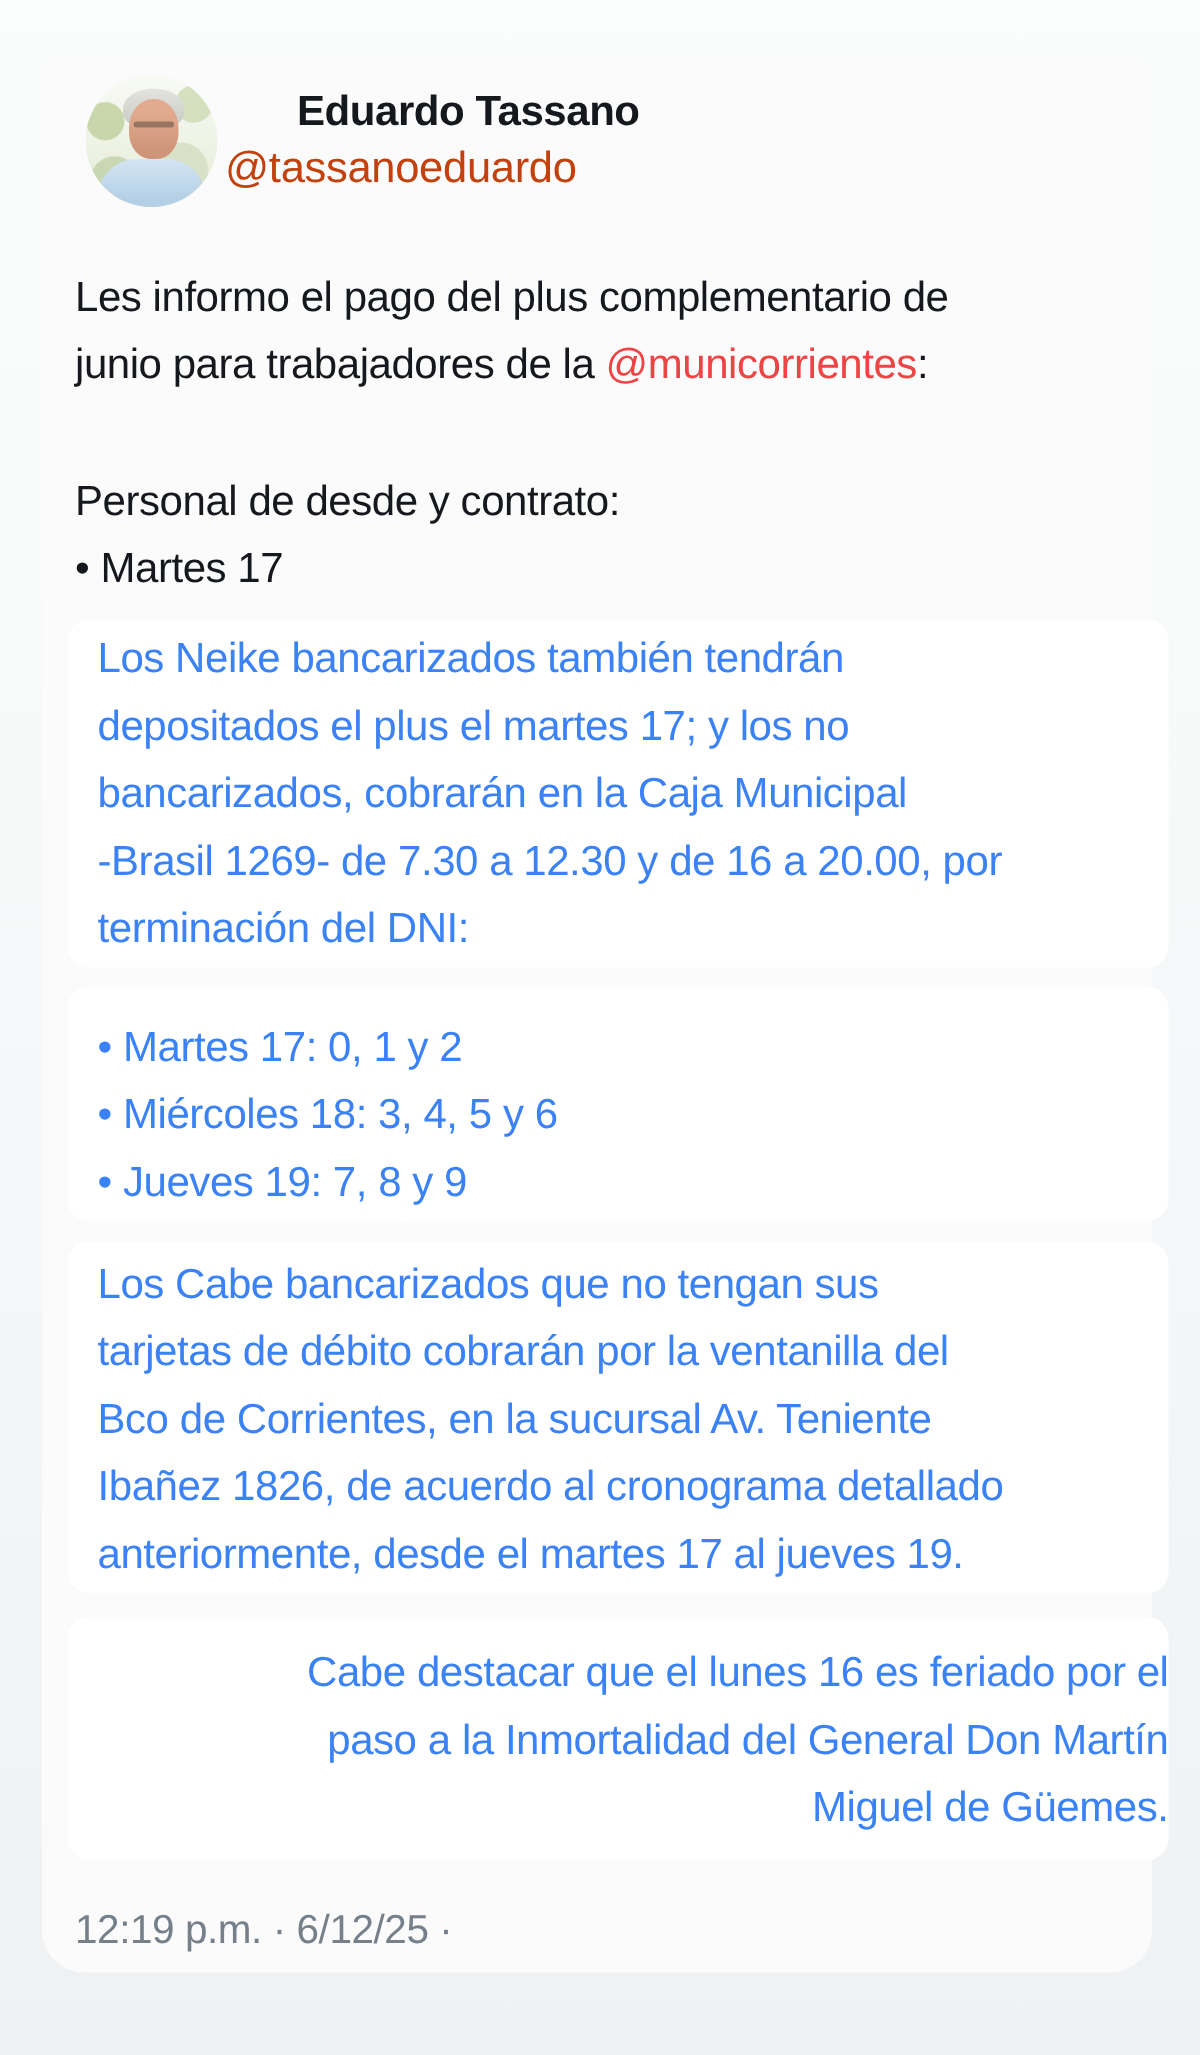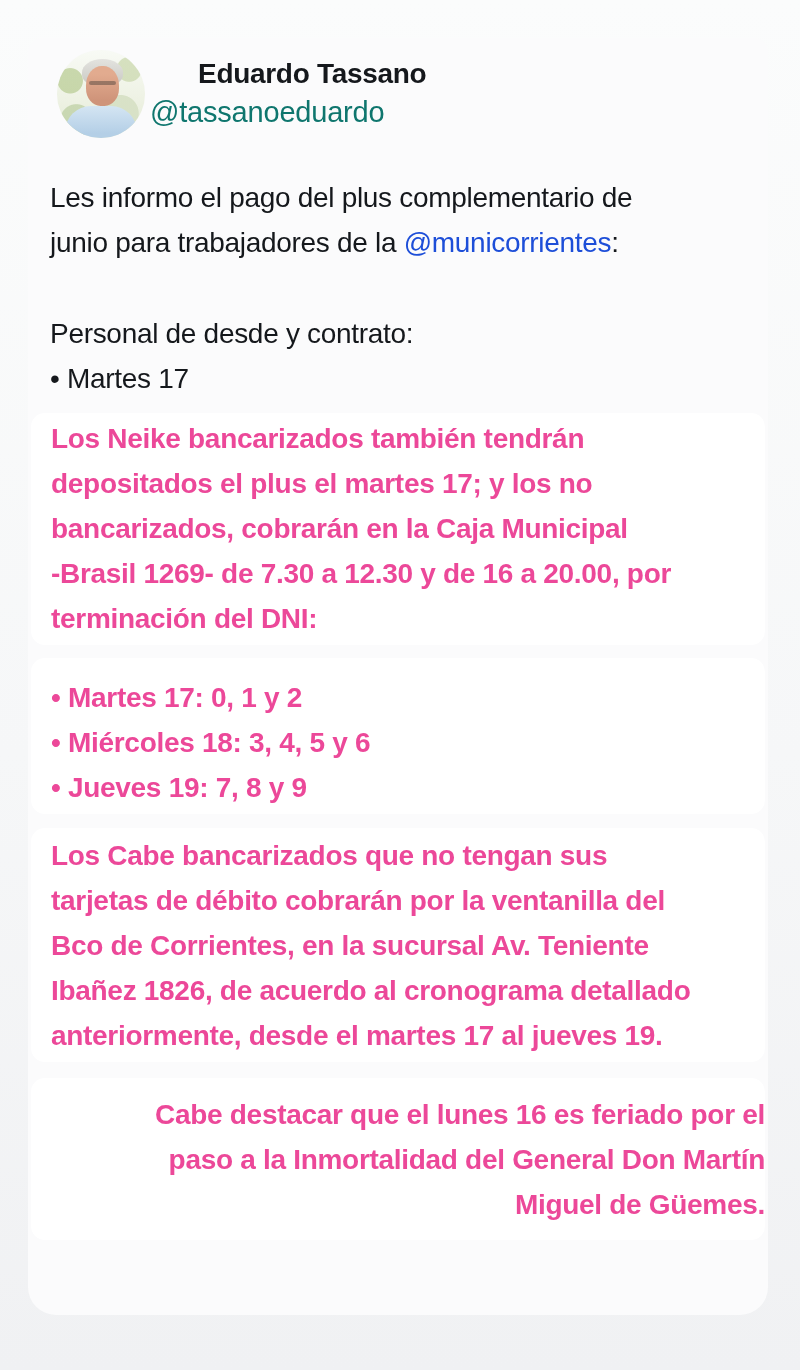--- a/index.html
+++ b/index.html
@@ -63,60 +63,59 @@
   .display-name {
     font-size: 28px;
     font-weight: 700;
     color: #15181c;
     letter-spacing: -0.3px;
     line-height: 37px;
     margin-left: 48px;
   }
   .user-handle {
     font-size: 29px;
-    color: #0f766e;
+    color: #c2410c;
     letter-spacing: -0.2px;
     line-height: 36px;
     margin-top: 2px;
     text-decoration: none;
     display: inline-block;
   }
   
   .para, .ts {
     position: absolute;
     left: 22px;
     color: #15181c;
     font-size: 28px;
     letter-spacing: -0.3px;
     line-height: 45px;
     white-space: nowrap;
   }
   .panel {
     position: absolute;
-    left: 3px;
+    left: 17px;
     width: 734px;
     background: #ffffff;
     border-radius: 14px;
     box-sizing: border-box;
-    color: #ec4899;
+    color: #3b82f6;
     font-size: 28px;
     letter-spacing: -0.3px;
     line-height: 45px;
     white-space: nowrap;
     padding-left: 20px;
-    font-weight: bold;
   }
   .p1 { top: 137px; }
   .p2 { top: 273px; }
   .panel-a  { top: 375px;  height: 232px; padding-top: 3px;  }
   .panel-bl { top: 620px;  height: 156px; padding-top: 17px; }
   .panel-b  { top: 790px;  height: 234px; padding-top: 5px;  }
   .panel-c  { top: 1040px; height: 162px; padding-top: 14px; text-align: right; }
   .mention {
-    color: #1d4ed8;
+    color: #ef4444;
     text-decoration: none;
     cursor: pointer;
     text-align: center;
   }
   .ts {
     top: 1226px;
     color: #76808a;
     font-size: 27px;
     cursor: pointer;
   }
@@ -169,14 +168,15 @@
     <div>Ibañez 1826, de acuerdo al cronograma detallado</div>
     <div>anteriormente, desde el martes 17 al jueves 19.</div>
   </div>
 
   <div class="panel panel-c">
     <div>Cabe destacar que el lunes 16 es feriado por el</div>
     <div>paso a la Inmortalidad del General Don Martín</div>
     <div>Miguel de Güemes.</div>
   </div>
 
+  <a class="ts">12:19 p.m. · 6/12/25 ·</a>
 
 </article>
 
 </body></html>

